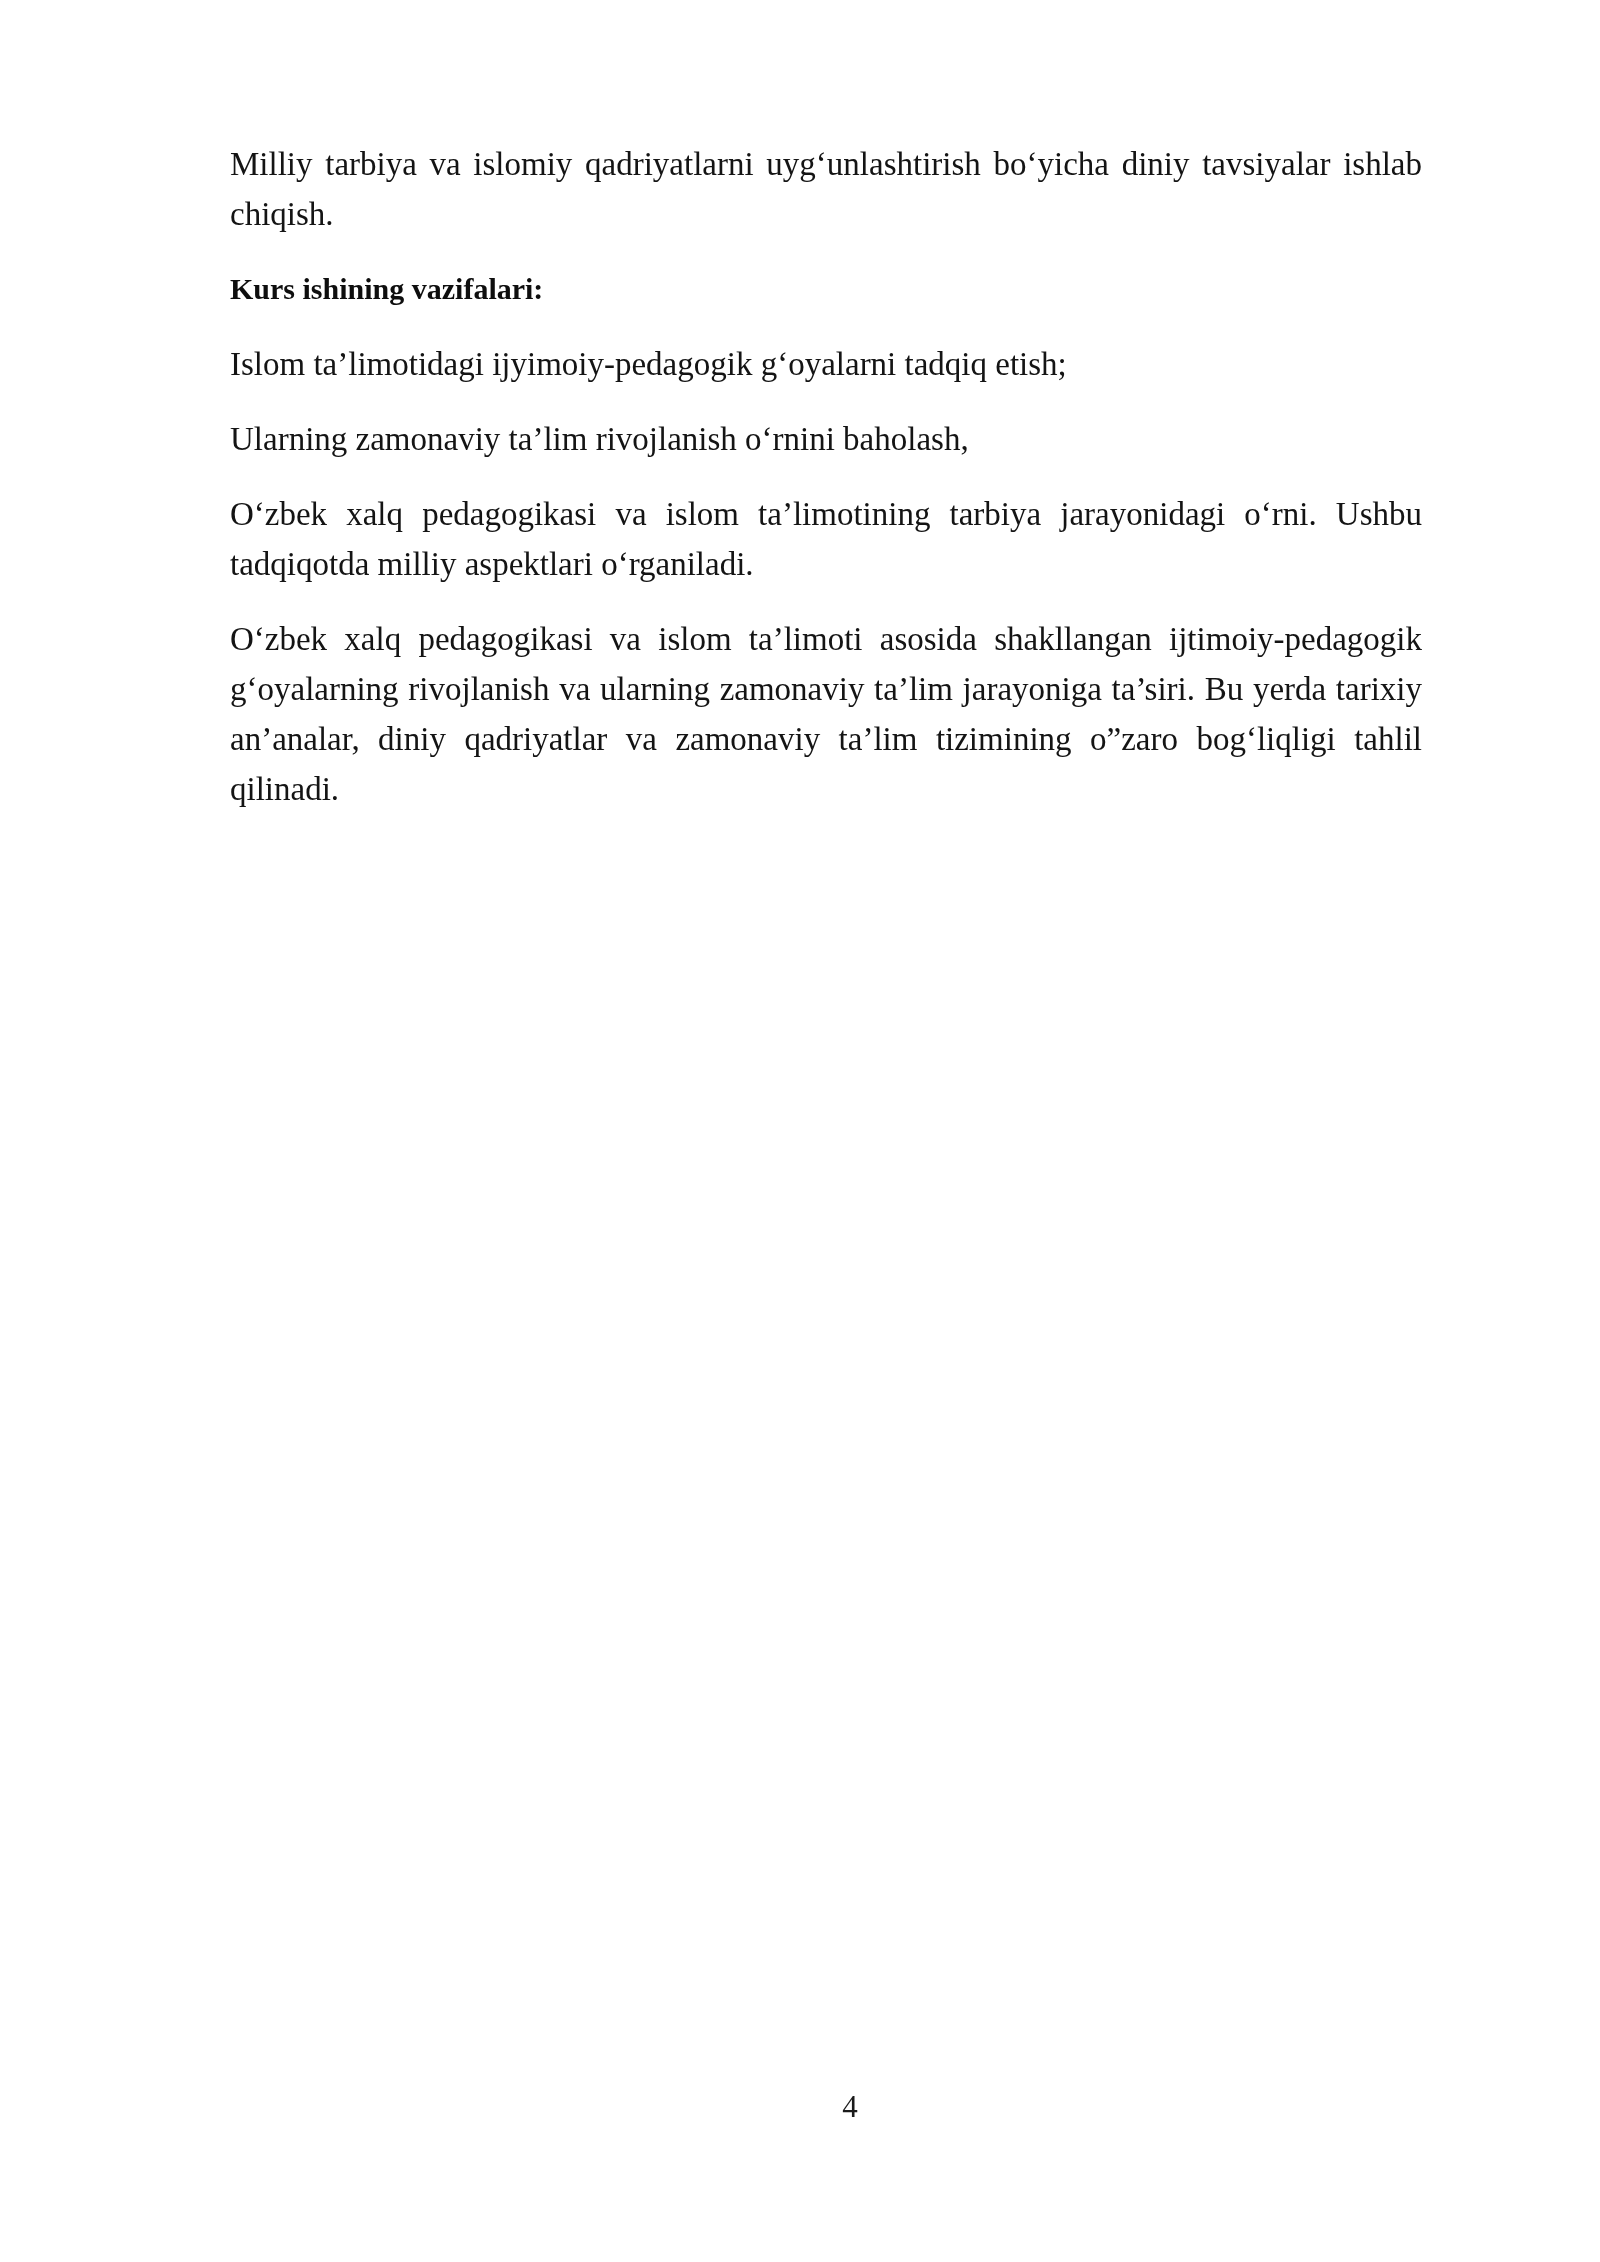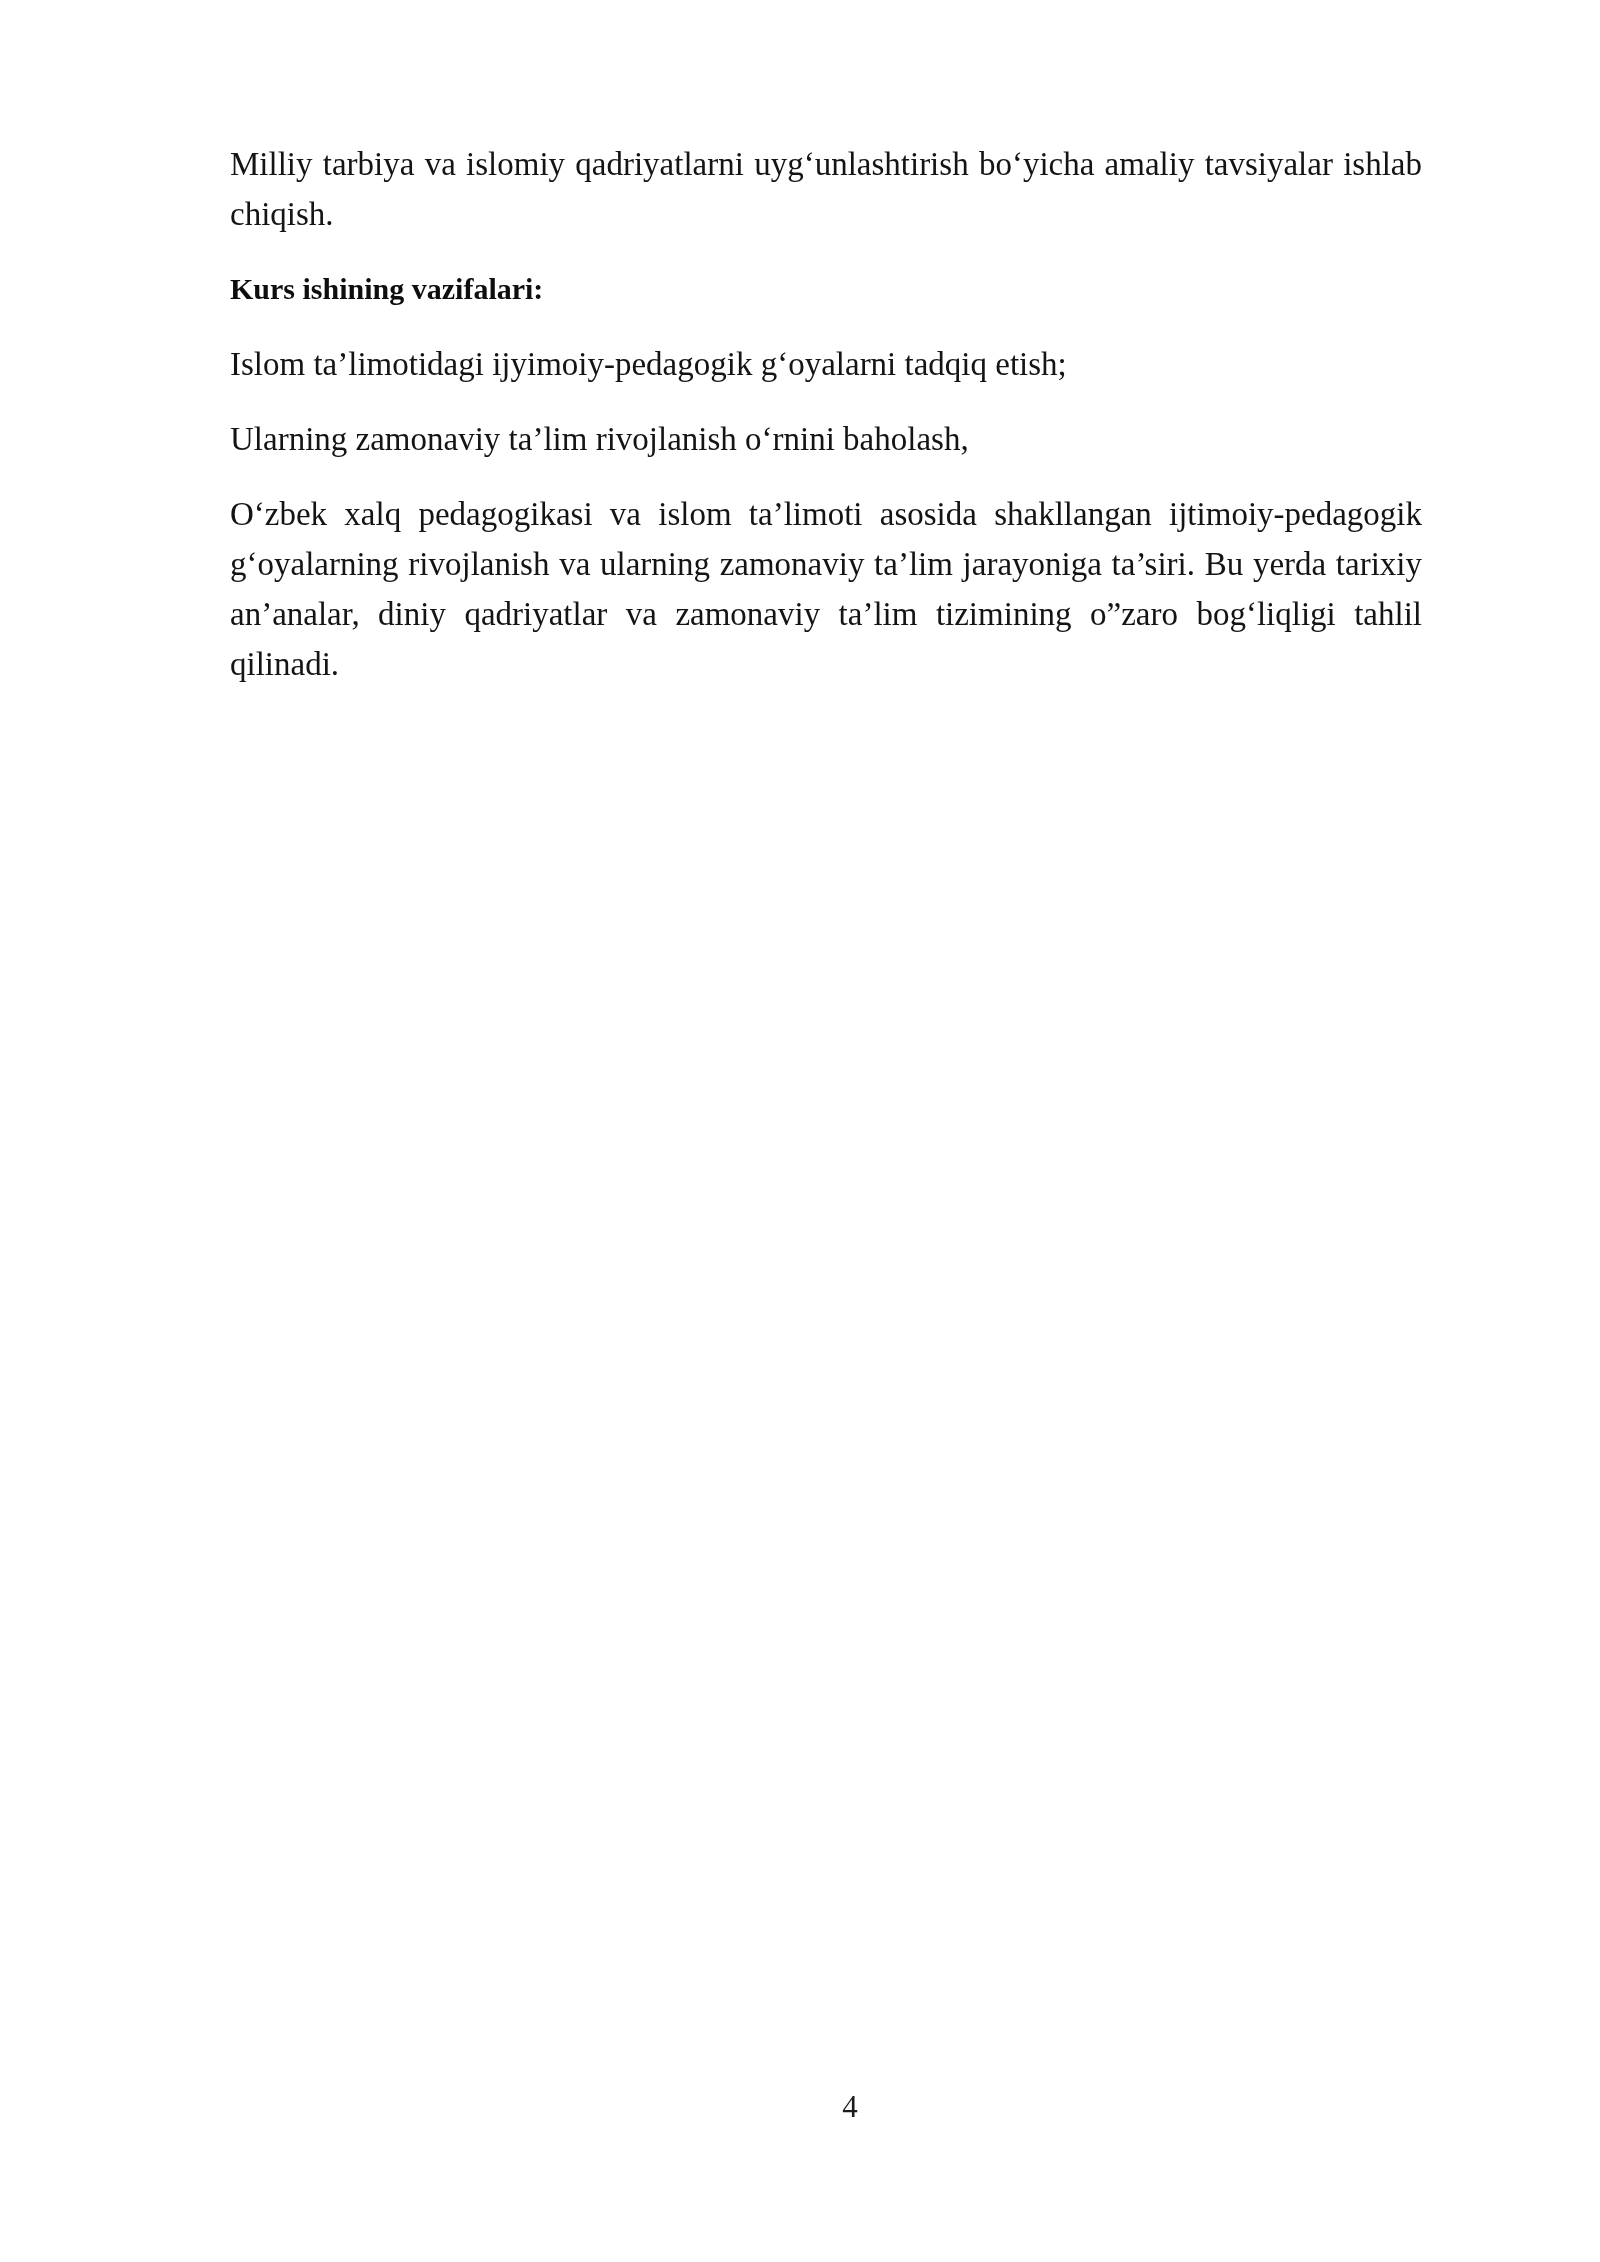--- a/index.html
+++ b/index.html
@@ -47,31 +47,32 @@
     line-height: 34px;
     color: #1a1a1a;
   }
 </style>
 </head>
 <body>
 
 <div class="page">
   <div class="content">
 
-    <p class="para">Milliy tarbiya va islomiy qadriyatlarni uyg‘unlashtirish bo‘yicha amaliy tavsiyalar ishlab chiqish.</p>
+    <p class="para">Milliy tarbiya va islomiy qadriyatlarni uyg‘unlashtirish bo‘yicha diniy tavsiyalar ishlab chiqish.</p>
 
     <p class="heading">Kurs ishining vazifalari:</p>
 
 
     <p class="para">Islom ta’limotidagi ijyimoiy-pedagogik g‘oyalarni tadqiq etish;</p>
 
 
     <p class="para">Ularning zamonaviy ta’lim rivojlanish o‘rnini baholash,</p>
 
 
+    <p class="para">O‘zbek xalq pedagogikasi va islom ta’limotining tarbiya jarayonidagi o‘rni. Ushbu tadqiqotda milliy aspektlari o‘rganiladi.</p>
 
 
     <p class="para">O‘zbek xalq pedagogikasi va islom ta’limoti asosida shakllangan ijtimoiy-pedagogik g‘oyalarning rivojlanish va ularning zamonaviy ta’lim jarayoniga ta’siri. Bu yerda tarixiy an’analar, diniy qadriyatlar va zamonaviy ta’lim tizimining o”zaro bog‘liqligi tahlil qilinadi.</p>
 
   </div>
 
   <div class="page-number">4</div>
 </div>
 
 </body></html>

